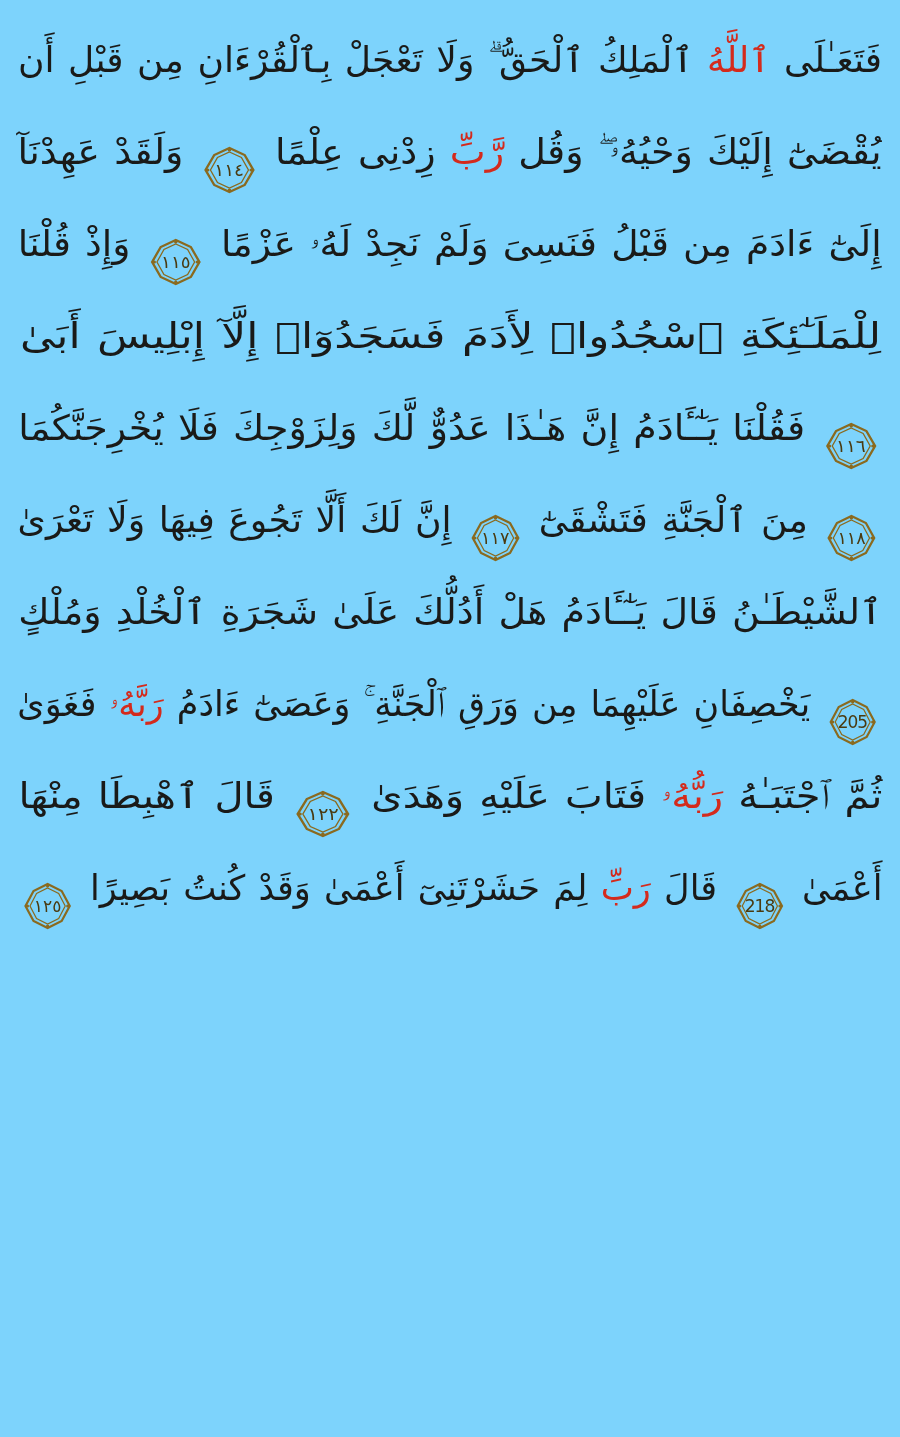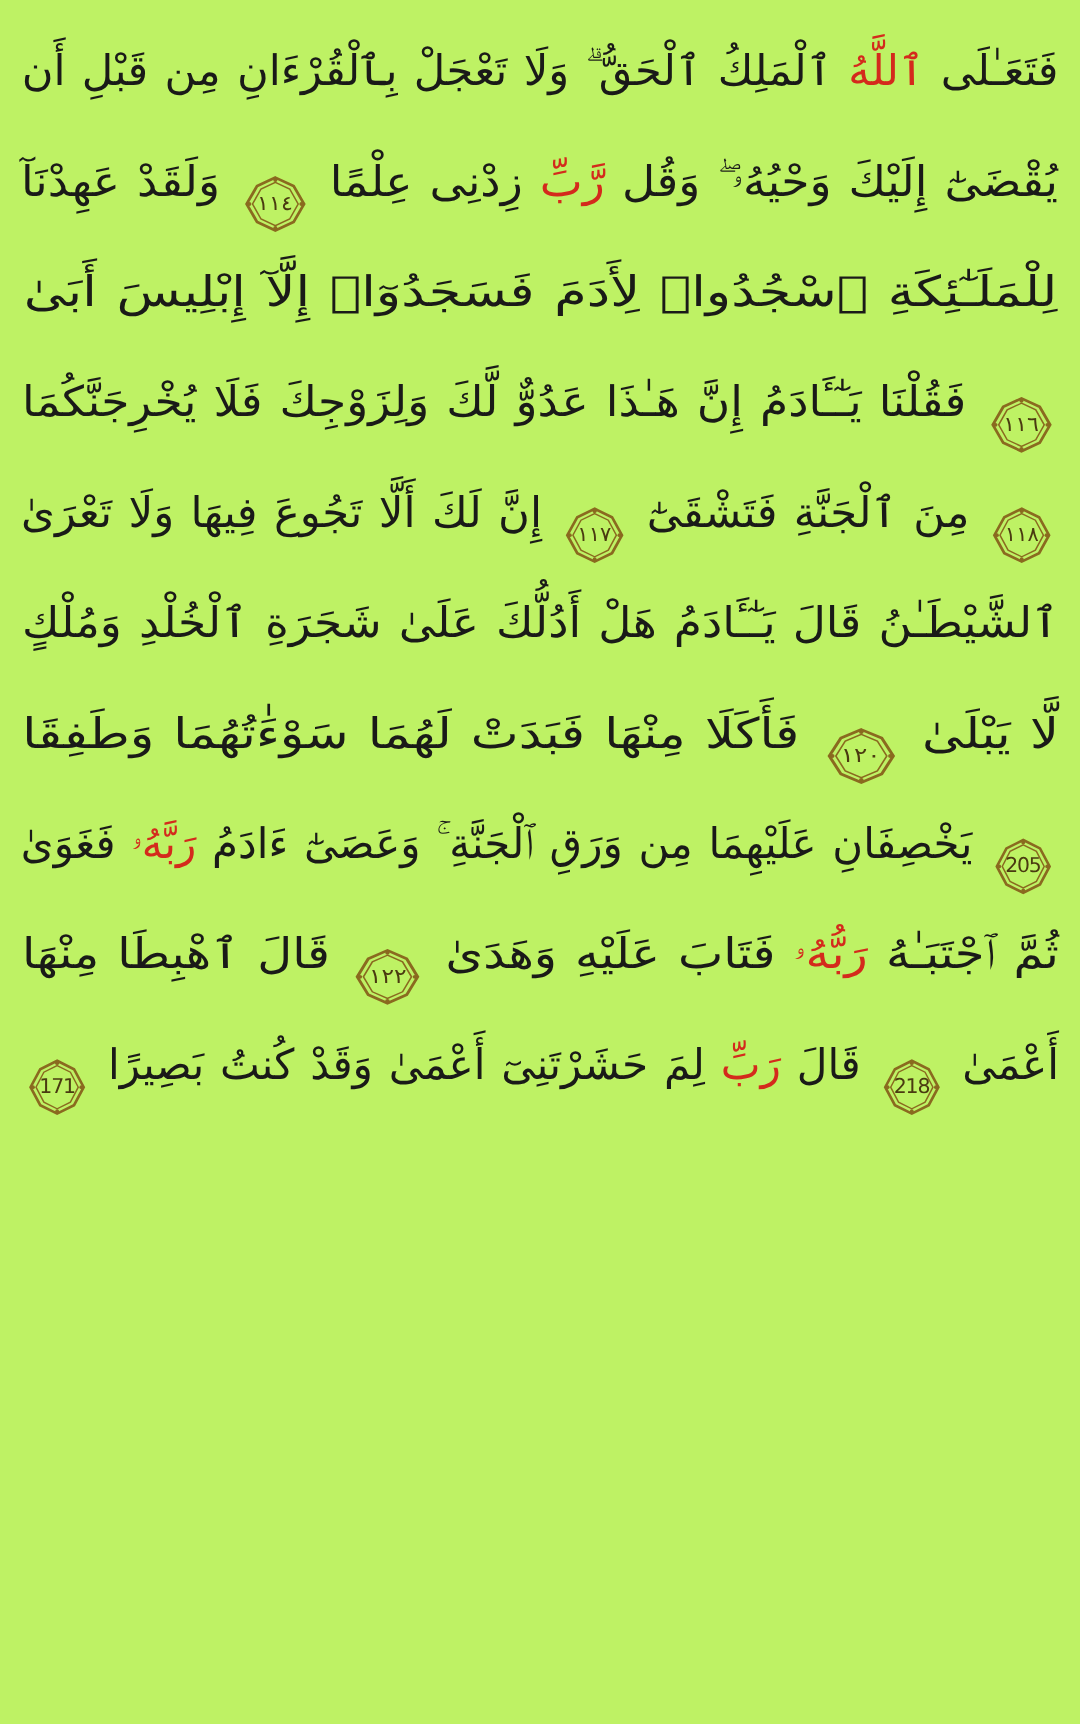--- a/index.html
+++ b/index.html
@@ -10,21 +10,21 @@
   body {
     width: 900px;
     height: 1437px;
     overflow: hidden;
     font-family: "DejaVu Sans", sans-serif;
   }
   #page {
     position: relative;
     width: 900px;
     height: 1437px;
-    background: #bef264;
+    background: #7dd3fc;
     box-sizing: border-box;
     padding: 14px 18px 10px 18px;
   }
   .mushaf-text {
     direction: rtl;
     text-align: justify;
     text-align-last: center;
     color: #1a1a18;
     font-family: "DejaVu Sans", "Liberation Serif", serif;
     font-size: 35px;
@@ -89,20 +89,30 @@
       <span class="inner" style="transform: scaleX(1.0866);">يُقْضَىٰٓ إِلَيْكَ وَحْيُهُۥ ۖ وَقُل <span class="red">رَّبِّ</span> زِدْنِى عِلْمًا <span class="aya-mark"><svg class="frame" viewBox="0 0 48 48">
               <polygon points="24,2 38,9 46,24 38,39 24,46 10,39 2,24 10,9" fill="none" stroke="#8a6a1f" stroke-width="2.2"></polygon>
               <polygon points="24,6 35,11.5 41.5,24 35,36.5 24,42 13,36.5 6.5,24 13,11.5" fill="none" stroke="#8a6a1f" stroke-width="1.2"></polygon>
               <circle cx="24" cy="4" r="1.6" fill="#8a6a1f"></circle>
               <circle cx="24" cy="44" r="1.6" fill="#8a6a1f"></circle>
               <circle cx="4" cy="24" r="1.6" fill="#8a6a1f"></circle>
               <circle cx="44" cy="24" r="1.6" fill="#8a6a1f"></circle>
             </svg><span class="num">١١٤</span></span> وَلَقَدْ عَهِدْنَآ</span>
     </div>
     <div class="line">
+      <span class="inner" style="transform: scaleX(1.07546);">إِلَىٰٓ ءَادَمَ مِن قَبْلُ فَنَسِىَ وَلَمْ نَجِدْ لَهُۥ عَزْمًا <span class="aya-mark"><svg class="frame" viewBox="0 0 48 48">
+              <polygon points="24,2 38,9 46,24 38,39 24,46 10,39 2,24 10,9" fill="none" stroke="#8a6a1f" stroke-width="2.2"></polygon>
+              <polygon points="24,6 35,11.5 41.5,24 35,36.5 24,42 13,36.5 6.5,24 13,11.5" fill="none" stroke="#8a6a1f" stroke-width="1.2"></polygon>
+              <circle cx="24" cy="4" r="1.6" fill="#8a6a1f"></circle>
+              <circle cx="24" cy="44" r="1.6" fill="#8a6a1f"></circle>
+              <circle cx="4" cy="24" r="1.6" fill="#8a6a1f"></circle>
+              <circle cx="44" cy="24" r="1.6" fill="#8a6a1f"></circle>
+            </svg><span class="num">١١٥</span></span> وَإِذْ قُلْنَا</span>
+    </div>
+    <div class="line">
       <span class="inner" style="transform: scaleX(1.25);">لِلْمَلَـٰٓئِكَةِ ٱسْجُدُوا۟ لِأَدَمَ فَسَجَدُوٓا۟ إِلَّآ إِبْلِيسَ أَبَىٰ</span>
     </div>
     <div class="line">
       <span class="inner" style="transform: scaleX(1.08447);"><span class="aya-mark"><svg class="frame" viewBox="0 0 48 48">
               <polygon points="24,2 38,9 46,24 38,39 24,46 10,39 2,24 10,9" fill="none" stroke="#8a6a1f" stroke-width="2.2"></polygon>
               <polygon points="24,6 35,11.5 41.5,24 35,36.5 24,42 13,36.5 6.5,24 13,11.5" fill="none" stroke="#8a6a1f" stroke-width="1.2"></polygon>
               <circle cx="24" cy="4" r="1.6" fill="#8a6a1f"></circle>
               <circle cx="24" cy="44" r="1.6" fill="#8a6a1f"></circle>
               <circle cx="4" cy="24" r="1.6" fill="#8a6a1f"></circle>
               <circle cx="44" cy="24" r="1.6" fill="#8a6a1f"></circle>
@@ -120,30 +130,20 @@
               <polygon points="24,2 38,9 46,24 38,39 24,46 10,39 2,24 10,9" fill="none" stroke="#8a6a1f" stroke-width="2.2"></polygon>
               <polygon points="24,6 35,11.5 41.5,24 35,36.5 24,42 13,36.5 6.5,24 13,11.5" fill="none" stroke="#8a6a1f" stroke-width="1.2"></polygon>
               <circle cx="24" cy="4" r="1.6" fill="#8a6a1f"></circle>
               <circle cx="24" cy="44" r="1.6" fill="#8a6a1f"></circle>
               <circle cx="4" cy="24" r="1.6" fill="#8a6a1f"></circle>
               <circle cx="44" cy="24" r="1.6" fill="#8a6a1f"></circle>
             </svg><span class="num">١١٧</span></span> إِنَّ لَكَ أَلَّا تَجُوعَ فِيهَا وَلَا تَعْرَىٰ</span>
     </div>
     <div class="line">
       <span class="inner" style="transform: scaleX(1.08451);">ٱلشَّيْطَـٰنُ قَالَ يَـٰٓـَٔادَمُ هَلْ أَدُلُّكَ عَلَىٰ شَجَرَةِ ٱلْخُلْدِ وَمُلْكٍ</span>
-    </div>
-    <div class="line">
-      <span class="inner" style="transform: scaleX(1.21199);">لَّا يَبْلَىٰ <span class="aya-mark"><svg class="frame" viewBox="0 0 48 48">
-              <polygon points="24,2 38,9 46,24 38,39 24,46 10,39 2,24 10,9" fill="none" stroke="#8a6a1f" stroke-width="2.2"></polygon>
-              <polygon points="24,6 35,11.5 41.5,24 35,36.5 24,42 13,36.5 6.5,24 13,11.5" fill="none" stroke="#8a6a1f" stroke-width="1.2"></polygon>
-              <circle cx="24" cy="4" r="1.6" fill="#8a6a1f"></circle>
-              <circle cx="24" cy="44" r="1.6" fill="#8a6a1f"></circle>
-              <circle cx="4" cy="24" r="1.6" fill="#8a6a1f"></circle>
-              <circle cx="44" cy="24" r="1.6" fill="#8a6a1f"></circle>
-            </svg><span class="num">١٢٠</span></span> فَأَكَلَا مِنْهَا فَبَدَتْ لَهُمَا سَوْءَٰتُهُمَا وَطَفِقَا</span>
     </div>
     <div class="line">
       <span class="inner" style="transform: scaleX(0.999223);"><span class="aya-mark"><svg class="frame" viewBox="0 0 48 48">
               <polygon points="24,2 38,9 46,24 38,39 24,46 10,39 2,24 10,9" fill="none" stroke="#8a6a1f" stroke-width="2.2"></polygon>
               <polygon points="24,6 35,11.5 41.5,24 35,36.5 24,42 13,36.5 6.5,24 13,11.5" fill="none" stroke="#8a6a1f" stroke-width="1.2"></polygon>
               <circle cx="24" cy="4" r="1.6" fill="#8a6a1f"></circle>
               <circle cx="24" cy="44" r="1.6" fill="#8a6a1f"></circle>
               <circle cx="4" cy="24" r="1.6" fill="#8a6a1f"></circle>
               <circle cx="44" cy="24" r="1.6" fill="#8a6a1f"></circle>
             </svg><span class="num">205</span></span> يَخْصِفَانِ عَلَيْهِمَا مِن وَرَقِ ٱلْجَنَّةِ ۚ وَعَصَىٰٓ ءَادَمُ <span class="red">رَبَّهُۥ</span> فَغَوَىٰ</span>
@@ -166,17 +166,17 @@
               <circle cx="24" cy="44" r="1.6" fill="#8a6a1f"></circle>
               <circle cx="4" cy="24" r="1.6" fill="#8a6a1f"></circle>
               <circle cx="44" cy="24" r="1.6" fill="#8a6a1f"></circle>
             </svg><span class="num">218</span></span> قَالَ <span class="red">رَبِّ</span> لِمَ حَشَرْتَنِىٓ أَعْمَىٰ وَقَدْ كُنتُ بَصِيرًا <span class="aya-mark"><svg class="frame" viewBox="0 0 48 48">
               <polygon points="24,2 38,9 46,24 38,39 24,46 10,39 2,24 10,9" fill="none" stroke="#8a6a1f" stroke-width="2.2"></polygon>
               <polygon points="24,6 35,11.5 41.5,24 35,36.5 24,42 13,36.5 6.5,24 13,11.5" fill="none" stroke="#8a6a1f" stroke-width="1.2"></polygon>
               <circle cx="24" cy="4" r="1.6" fill="#8a6a1f"></circle>
               <circle cx="24" cy="44" r="1.6" fill="#8a6a1f"></circle>
               <circle cx="4" cy="24" r="1.6" fill="#8a6a1f"></circle>
               <circle cx="44" cy="24" r="1.6" fill="#8a6a1f"></circle>
-            </svg><span class="num">171</span></span></span>
+            </svg><span class="num">١٢٥</span></span></span>
     </div>
 
   </div>
 </div>
 
 </body></html>

